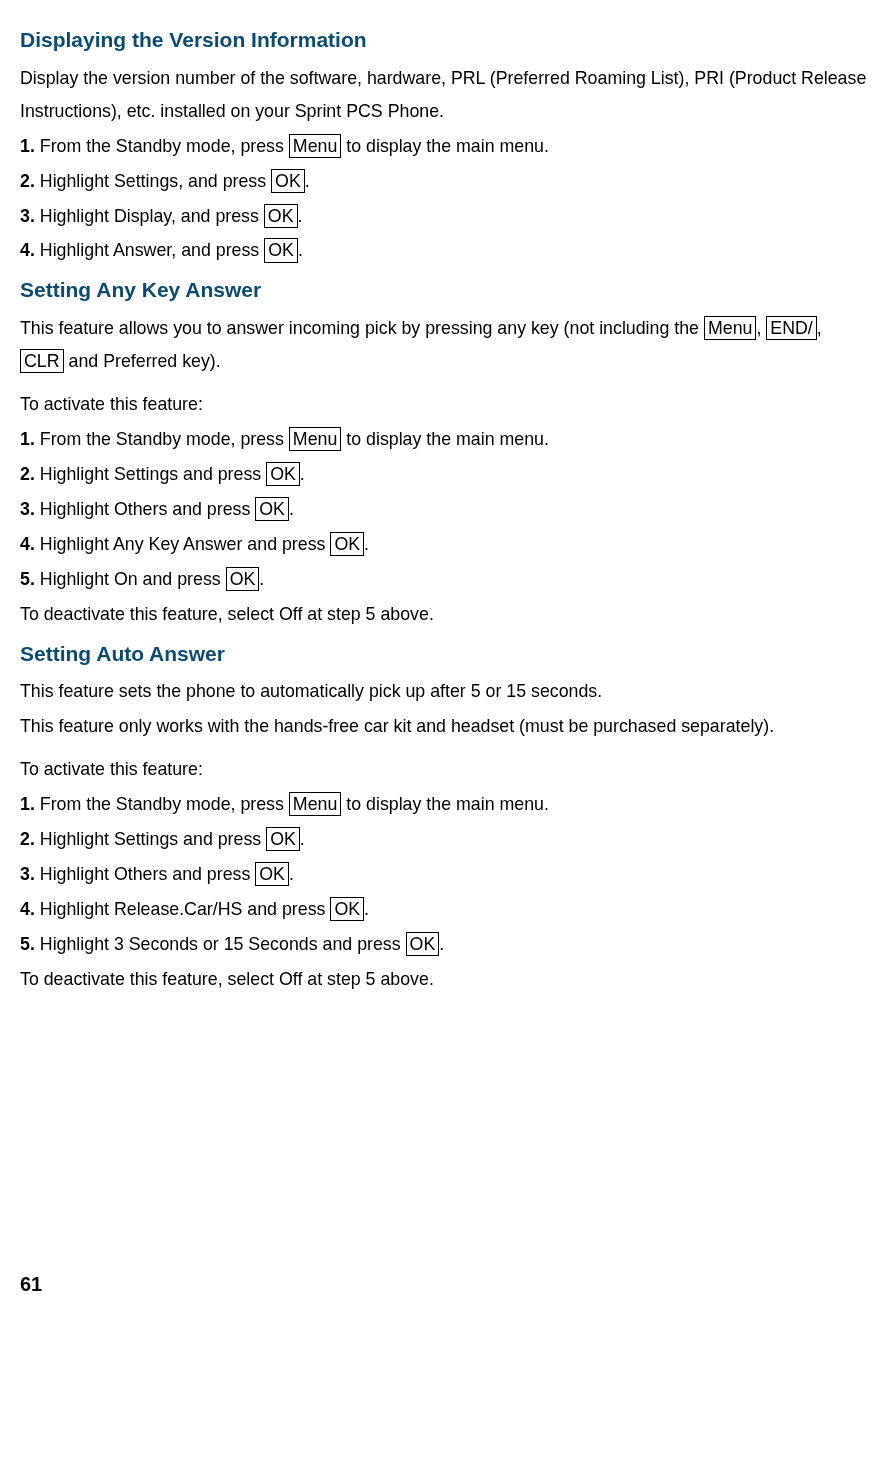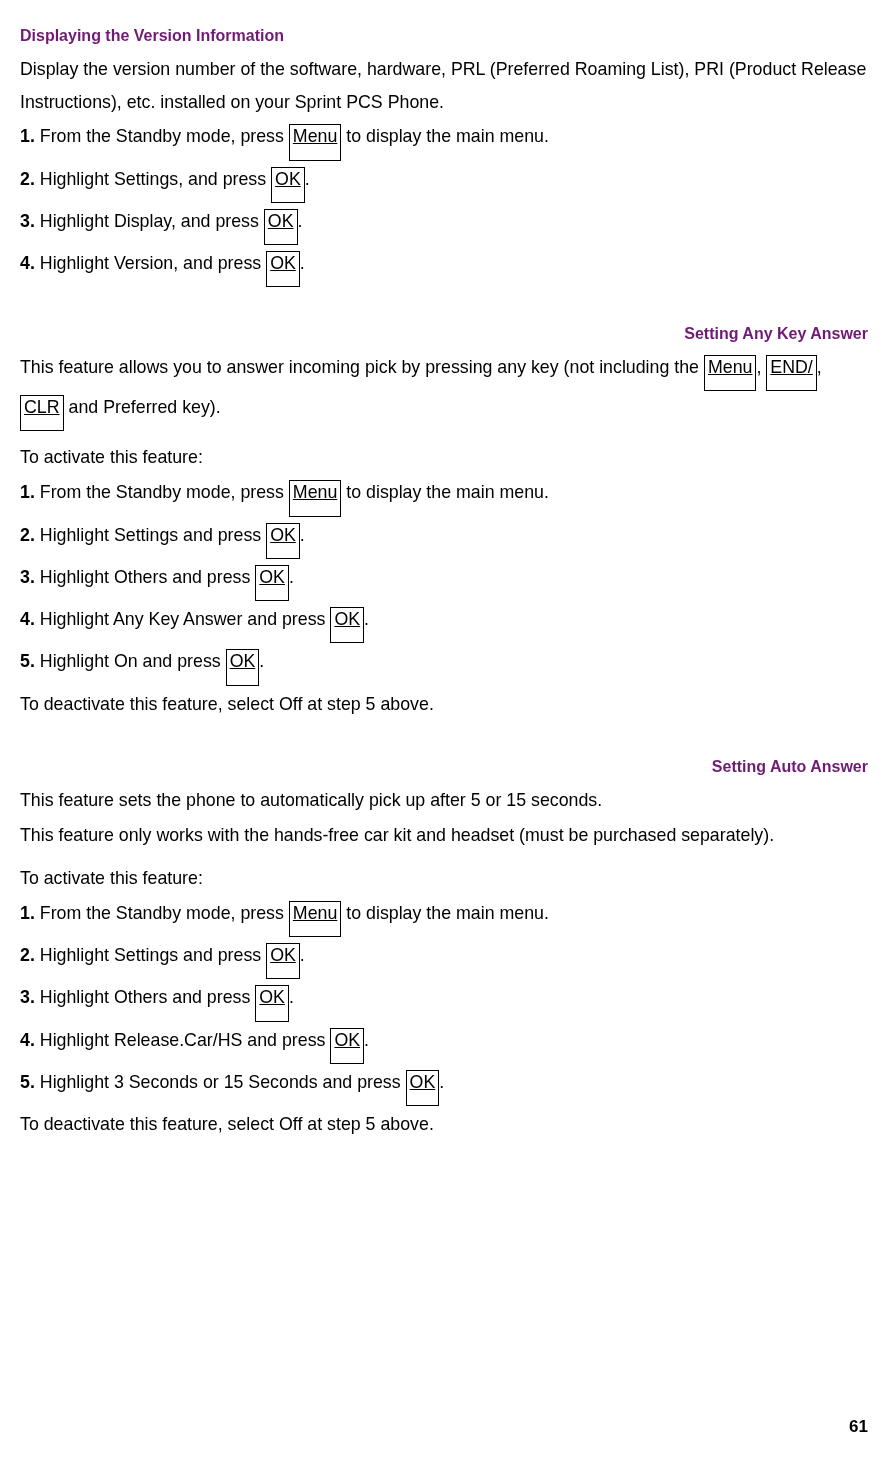--- a/index.html
+++ b/index.html
@@ -7,56 +7,54 @@
     padding: 20px 20px 20px 20px;
     font-family: Verdana, Geneva, sans-serif;
     font-size: 17.8px;
     color: #000;
     line-height: 1.85;
     width: 888px;
     box-sizing: border-box;
     background: #fff;
   }
   .heading-red {
-    color: #701a75;
+    color: #0c4a6e;
     font-weight: bold;
-    font-size: 16px;
+    font-size: 21px;
     margin-top: 1px;
     margin-bottom: 2px;
   }
   .para {
     margin-bottom: 2px;
   }
   .keycap {
     border: 1.5px solid #000;
-    padding: 0 3px 12px 3px;
+    padding: 0 3px 0 3px;
     display: inline-block;
     line-height: 1.25;
-    text-decoration: underline;
   }
   .bold {
     font-weight: normal;
   }
   .step {
     margin-bottom: 2px;
   }
   .step-num {
     font-weight: bold;
   }
   .section-gap {
-    margin-top: 32px;
-    text-align: right;
+    margin-top: 4px;
   }
   .justify {
     text-align: justify;
   }
   .page-number {
-    text-align: right;
+    text-align: left;
     font-weight: bold;
-    font-size: 17px;
+    font-size: 20px;
     margin-top: 270px;
   }
 </style>
 </head>
 <body>
 
 <div class="heading-red">Displaying the Version Information</div>
 
 <div class="para">Display the version number of the software, hardware, PRL (Preferred Roaming List), PRI (Product Release Instructions), etc. installed on your Sprint PCS Phone.</div>
 
@@ -66,21 +64,21 @@
 
 <div class="step">
   <span class="step-num">2.</span><span> Highlight </span><span class="bold">Settings</span><span>, and press </span><span class="keycap">OK</span><span>.</span>
 </div>
 
 <div class="step">
   <span class="step-num">3.</span><span> Highlight </span><span class="bold">Display</span><span>, and press </span><span class="keycap">OK</span><span>.</span>
 </div>
 
 <div class="step">
-  <span class="step-num">4.</span><span> Highlight </span><span class="bold">Version</span><span>, and press </span><span class="keycap">OK</span><span>.</span>
+  <span class="step-num">4.</span><span> Highlight </span><span class="bold">Answer</span><span>, and press </span><span class="keycap">OK</span><span>.</span>
 </div>
 
 <div class="heading-red section-gap">Setting Any Key Answer</div>
 
 <div class="para">
   <span>This feature allows you to answer incoming pick by pressing any key (not including the </span><span class="keycap">Menu</span><span>, </span><span class="keycap">END/</span><span>, </span><span class="keycap">CLR</span><span> and Preferred key).</span>
 </div>
 
 <div class="para" style="margin-top:10px">To activate this feature:</div>
 

